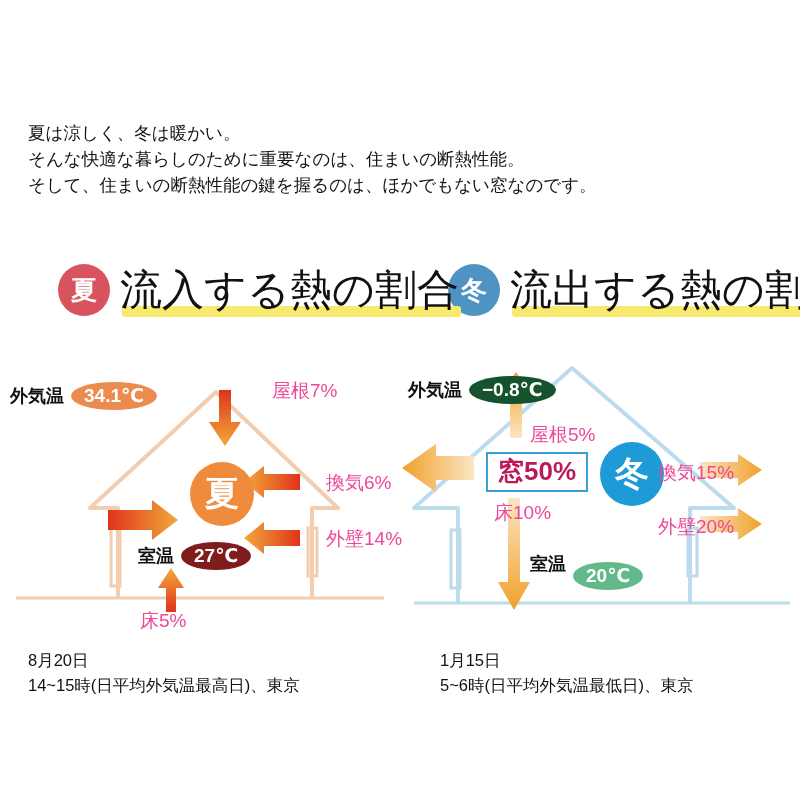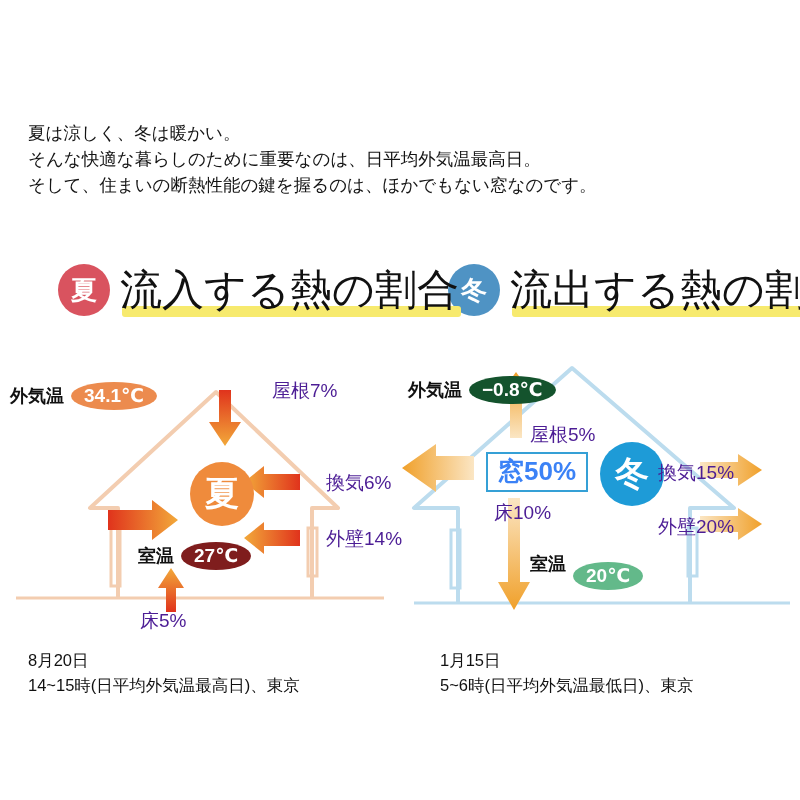--- a/index.html
+++ b/index.html
@@ -48,42 +48,42 @@
     background:#f7ea6e;border-radius:3px;z-index:1;
   }
 
   
   .panel{position:absolute;top:360px;width:400px;height:280px;}
   .panel.summer{left:0px;}
   .panel.winter{left:400px;}
   .panel svg{position:absolute;left:0;top:0;}
 
   
-  .lbl{position:absolute;white-space:nowrap;font-size:19px;color:#4c1d95;font-weight:500;}
+  .lbl{position:absolute;white-space:nowrap;font-size:19px;color:#ec4899;font-weight:500;}
 
   .oval{
     display:inline-flex;align-items:center;justify-content:center;
     border-radius:50%/50%;color:#fff;font-weight:700;
     padding:3px 13px;font-size:19px;line-height:1.15;
   }
   .oval.orange{background:#ec8b4e;}
   .oval.blue{background:#14532d;}
   .oval.pink{background:#7f1d1d;}
   .oval.green{background:#63b98a;margin-top:24px;}
 
   .temp-row{position:absolute;display:flex;align-items:center;gap:7px;white-space:nowrap;}
   .temp-row .cap{font-size:18px;font-weight:700;color:#111;}
 
   .win-box{
     position:absolute;white-space:nowrap;
     border:2.5px solid #e2231a;color:#c01020;
     background:#fff;font-size:27px;font-weight:600;
     padding:4px 10px 6px 10px;line-height:1;
   }
-  .win-box.blue{border-color:#35a0d6;color:#3b82f6;font-size:26px;}
+  .win-box.blue{border-color:#35a0d6;color:#be185d;font-size:26px;}
 
   .season-mark{
     position:absolute;width:64px;height:64px;border-radius:50%;
     display:flex;align-items:center;justify-content:center;
     color:#fff;font-size:34px;font-weight:700;
   }
   .season-mark.summer{background:#ef8b3c;}
   .season-mark.winter{background:#1e9bd7;}
 
   
@@ -93,21 +93,21 @@
   .caption div{white-space:nowrap;}
 </style>
 </head>
 <body>
 
 <div class="page">
 
 
   <div class="lead">
     <div>夏は涼しく、冬は暖かい。</div>
-    <div>そんな快適な暮らしのために重要なのは、日平均外気温最高日。</div>
+    <div>そんな快適な暮らしのために重要なのは、住まいの断熱性能。</div>
     <div>そして、住まいの断熱性能の鍵を握るのは、ほかでもない窓なのです。</div>
   </div>
 
   <div class="sec-head summer">
     <div class="badge-circle summer">夏</div>
     <div class="sec-title-wrap">
       <div class="sec-underline"></div>
       <div class="sec-title">流入する熱の割合</div>
     </div>
   </div>

